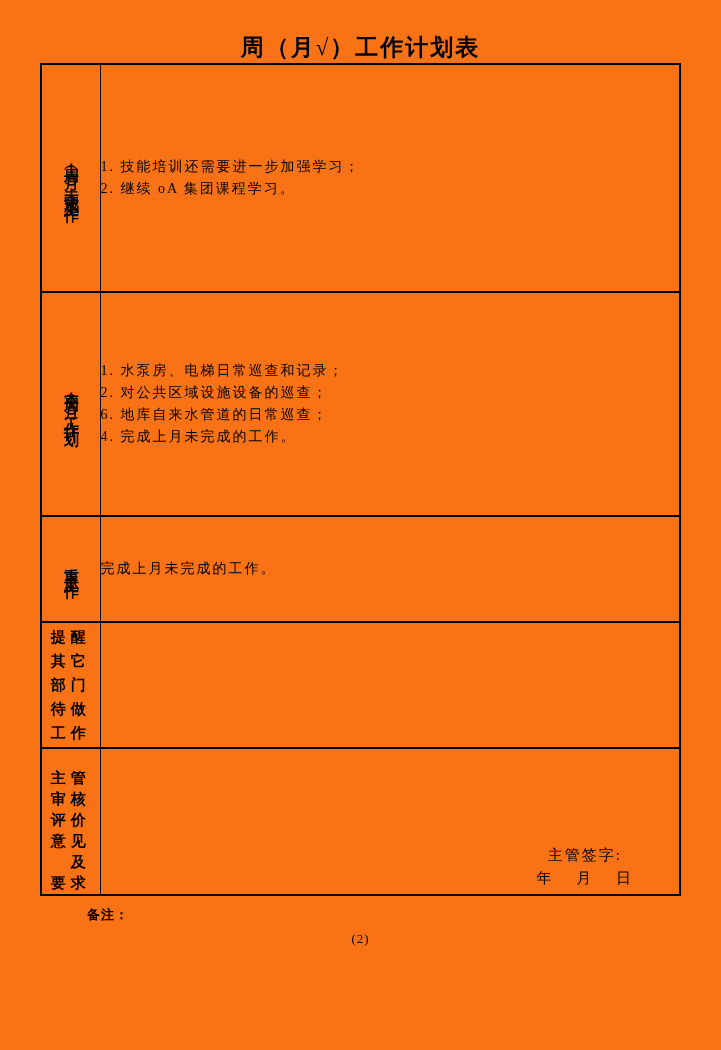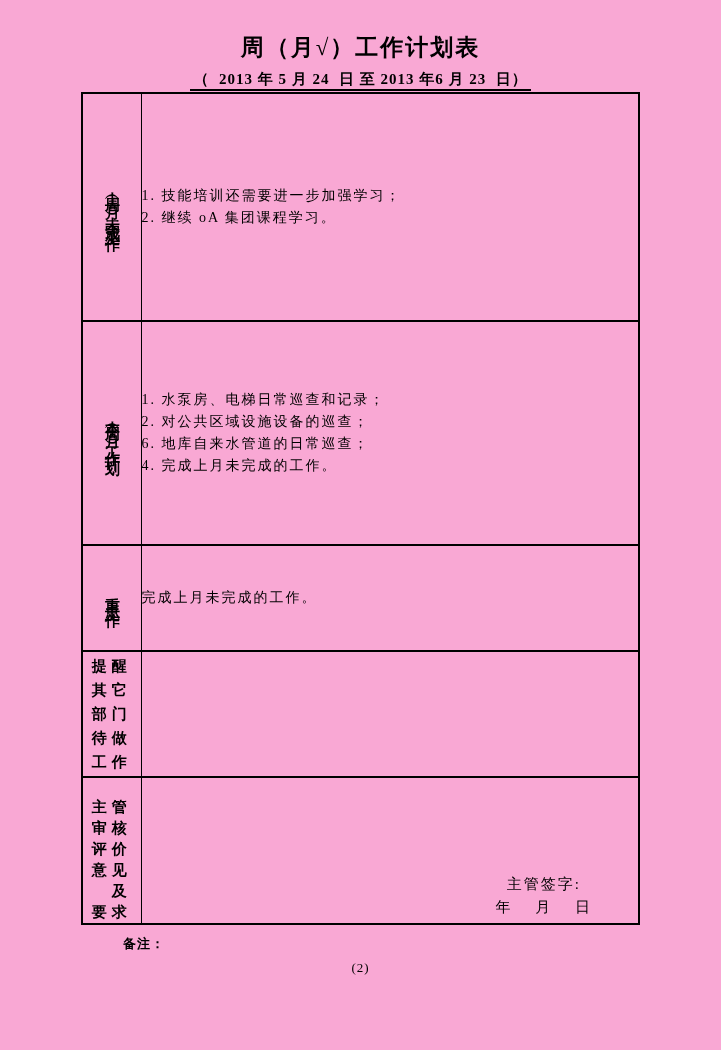--- a/index.html
+++ b/index.html
@@ -1,21 +1,21 @@
 <!DOCTYPE html>
 <html><head>
 <meta charset="utf-8">
 <style>
   * { box-sizing: border-box; }
   html, body { margin: 0; padding: 0; background: #fff; }
   .page {
     width: 721px;
     height: 1050px;
     position: relative;
-    background: #f9a8d4;
+    background: #f97316;
     color: #000000;
     font-family: "Liberation Serif", "DejaVu Serif", serif;
     overflow: hidden;
   }
   .title {
     padding-top: 34px;
     text-align: center;
     font-size: 23px;
     font-weight: bold;
     letter-spacing: 2px;
@@ -31,21 +31,21 @@
     font-size: 15px;
     font-weight: bold;
     letter-spacing: 1px;
     white-space: pre;
     border-bottom: 2px solid #000;
     padding: 0 3px 1px 3px;
   }
   table.plan {
     border-collapse: collapse;
     table-layout: fixed;
-    width: 559px;
+    width: 641px;
     margin: 1px auto 0 auto;
     border: 2px solid #000;
     padding-left: 24px;
   }
   table.plan td {
     border: 1px solid #000;
     border-bottom-width: 2px;
     padding: 0;
   }
   td.hdr {
@@ -99,40 +99,36 @@
     line-height: 22px;
     letter-spacing: 1px;
     display: flex;
     align-items: flex-start;
   }
   .notes-label {
     font-weight: bold;
     white-space: pre;
     flex: 0 0 auto;
     margin-right: 6px;
-    margin-left: 36px;
   }
   .notes-body { white-space: pre-line; }
   .page-num {
     text-align: center;
     font-size: 13px;
     margin-top: 5px;
     letter-spacing: 1px;
   }
 </style>
 </head>
 <body>
 
 <div class="page">
 
   <div class="title">周（月√）工作计划表</div>
 
-  <div class="subtitle-row">
-    <span class="subtitle">（  2013 年 5 月 24  日 至 2013 年6 月 23  日）</span>
-  </div>
 
   <table class="plan">
     <tbody>
       <tr class="r1">
         <td class="hdr">
           <span class="vtext">上周（月）未完成工作</span>
         </td>
         <td class="cell">
           <div class="lines">1. 技能培训还需要进一步加强学习；
 2. 继续 oA 集团课程学习。</div>

